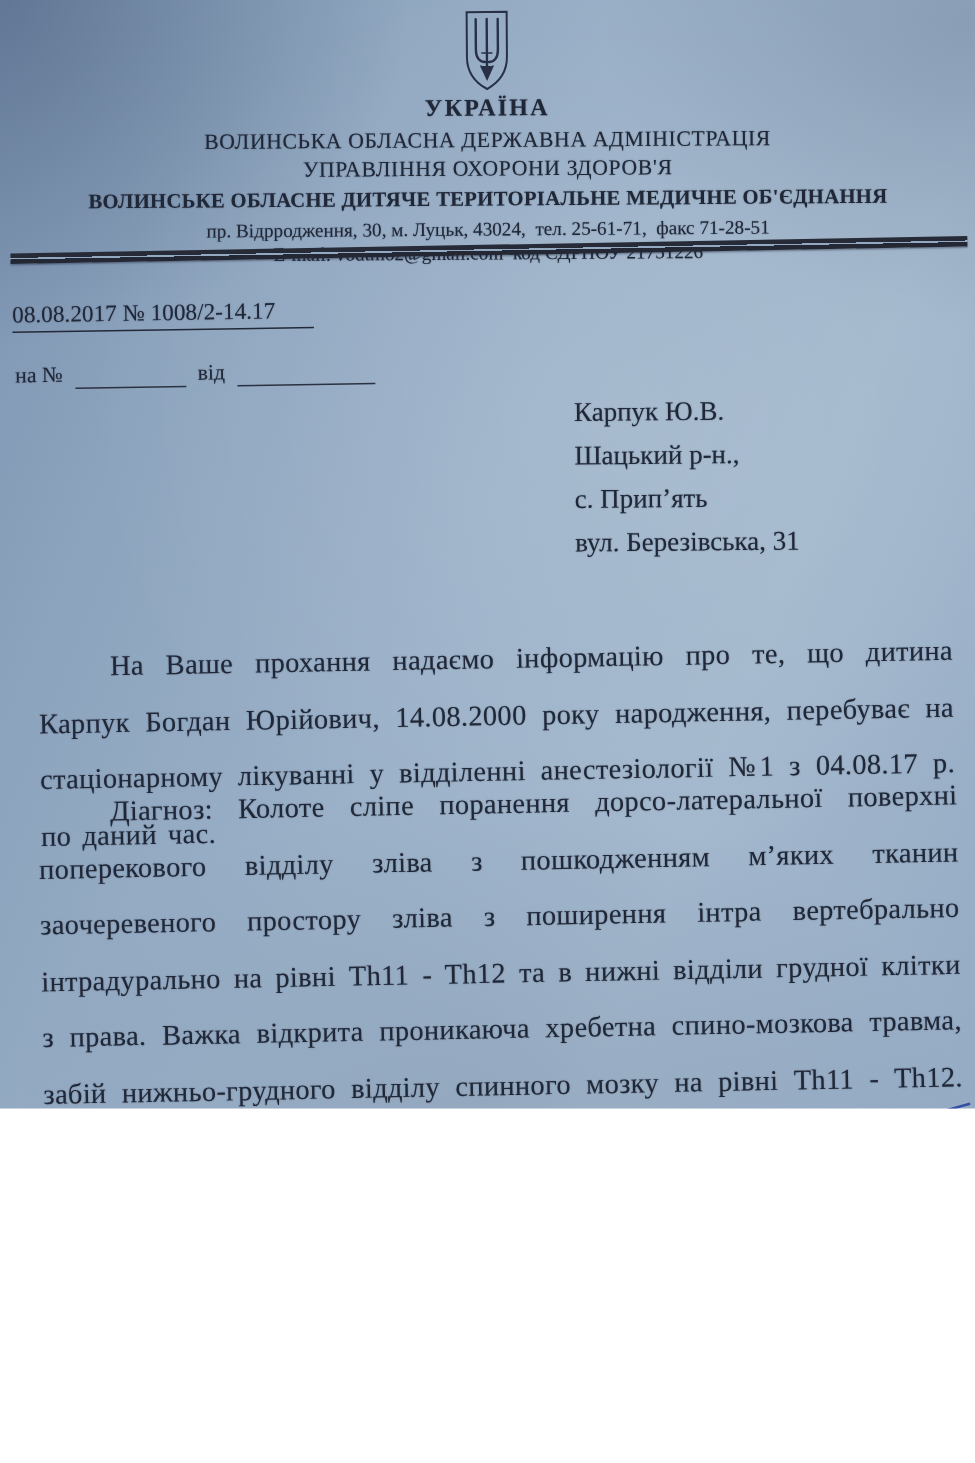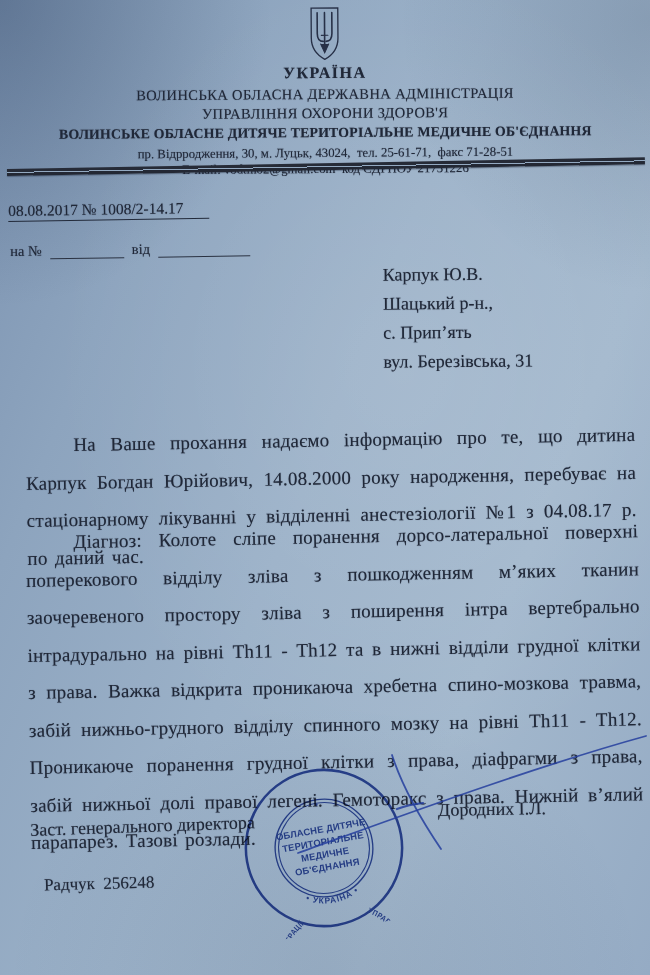--- a/index.html
+++ b/index.html
@@ -1,19 +1,19 @@
 <!DOCTYPE html>
 <html><head>
 <meta charset="utf-8">
 <style>
   html,body{margin:0;padding:0;}
   body{width:650px;height:975px;overflow:hidden;font-family:"Liberation Serif", serif;}
 
   .sheet{
-    position:relative;width:650px;height:975px;overflow:hidden;
+    position:relative;width:650px;height:739px;overflow:hidden;
     background:
       radial-gradient(90% 70% at 62% 38%, rgba(255,255,255,0.10), rgba(255,255,255,0) 60%),
       radial-gradient(60% 45% at 0% 0%, rgba(25,45,75,0.28), rgba(25,45,75,0) 70%),
       radial-gradient(55% 40% at 100% 2%, rgba(25,45,75,0.18), rgba(25,45,75,0) 70%),
       radial-gradient(70% 40% at 50% 100%, rgba(30,50,80,0.10), rgba(30,50,80,0) 70%),
       linear-gradient(112deg, #7c93b1 0%, #8da4be 22%, #9bb1c8 48%, #a3b8cd 72%, #95abc4 100%);
     color:#202838;
   }
   .sheet *{box-sizing:border-box;}
   .txt{text-shadow:0 0 1px rgba(28,36,56,0.45);}

